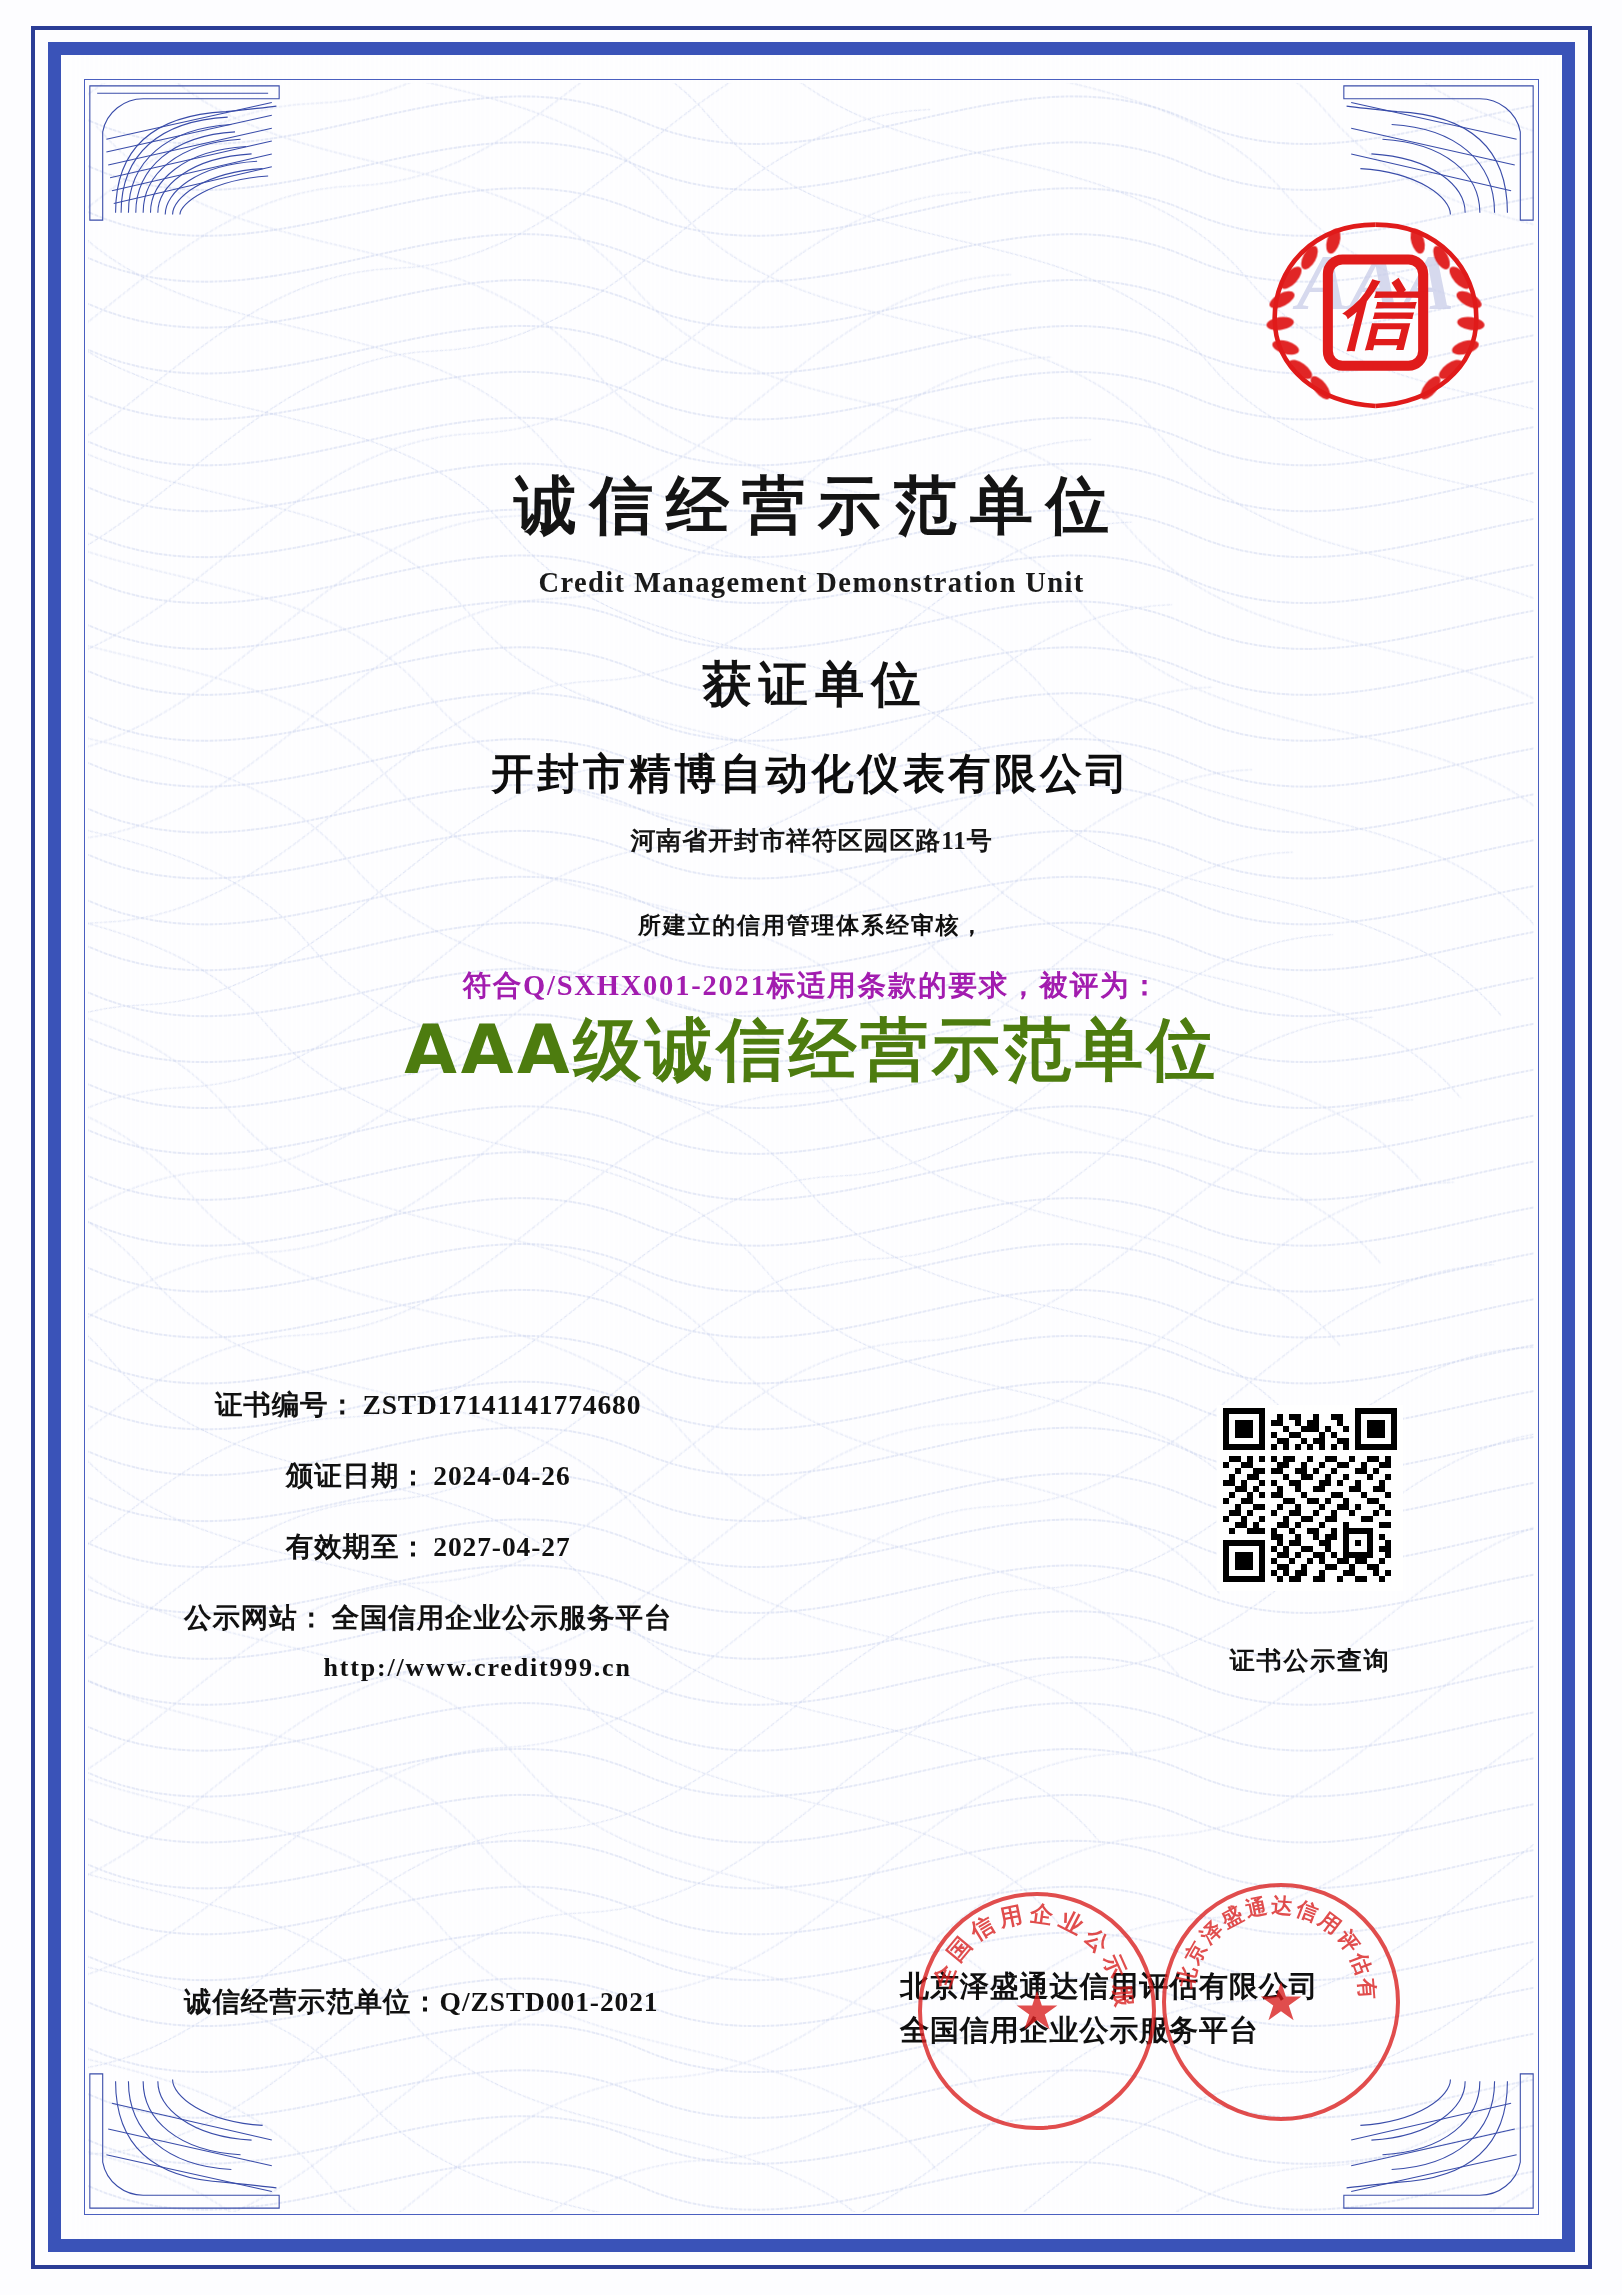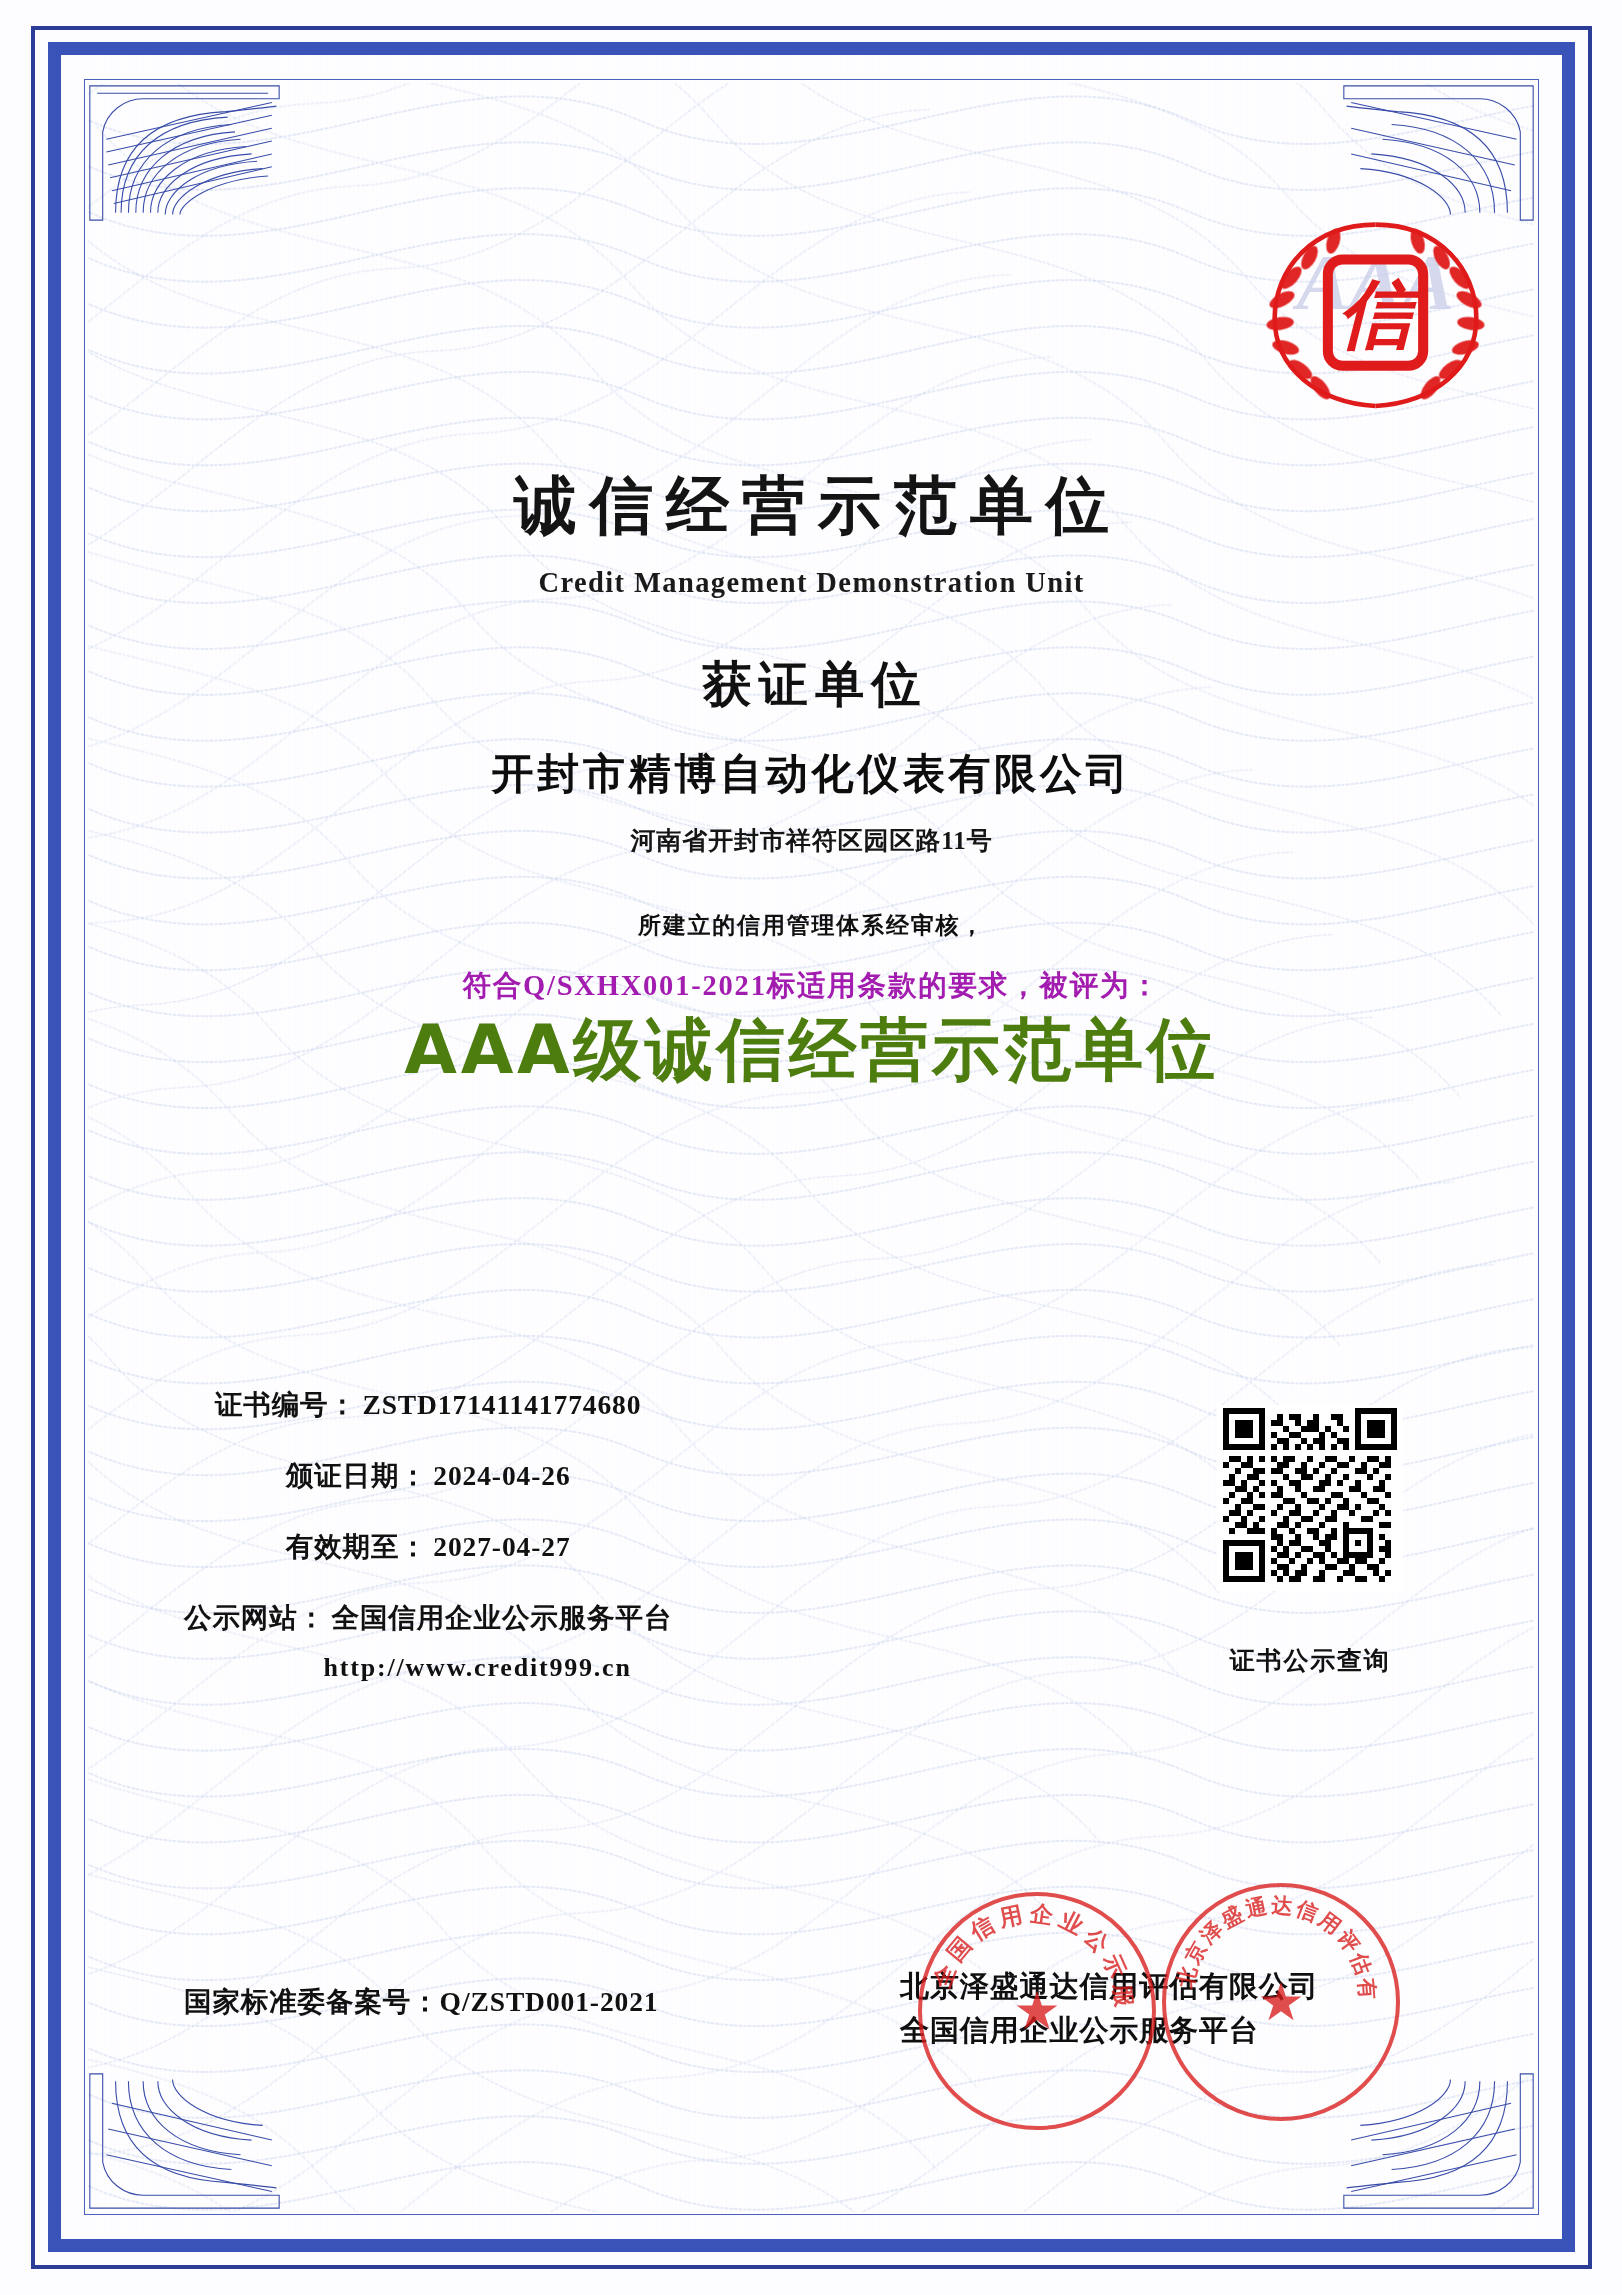--- a/index.html
+++ b/index.html
@@ -720,21 +720,21 @@
             <rect x="19" y="28" width="1" height="1"></rect>
           <rect x="22" y="28" width="2" height="1"></rect>
             <rect x="26" y="28" width="1" height="1"></rect>
         </g>
       </svg>
     </div>
     <div class="qr-caption">证书公示查询</div>
   </div>
 
   <div class="filing-no">
-    <span>国家标准委备案号：</span><span>Q/ZSTD001-2021</span>
+    <span>诚信经营示范单位：</span><span>Q/ZSTD001-2021</span>
   </div>
 
   <div class="issuer-block">
     <div>北京泽盛通达信用评估有限公司</div>
     <div>全国信用企业公示服务平台</div>
   </div>
 
   <div class="seal left">
     <svg width="220" height="220" viewBox="0 0 240 240" xmlns="http://www.w3.org/2000/svg">
       <defs>

